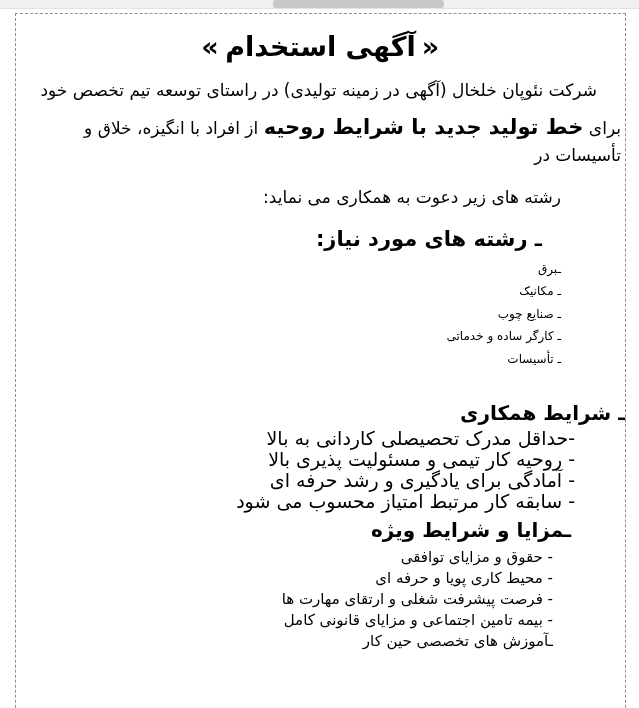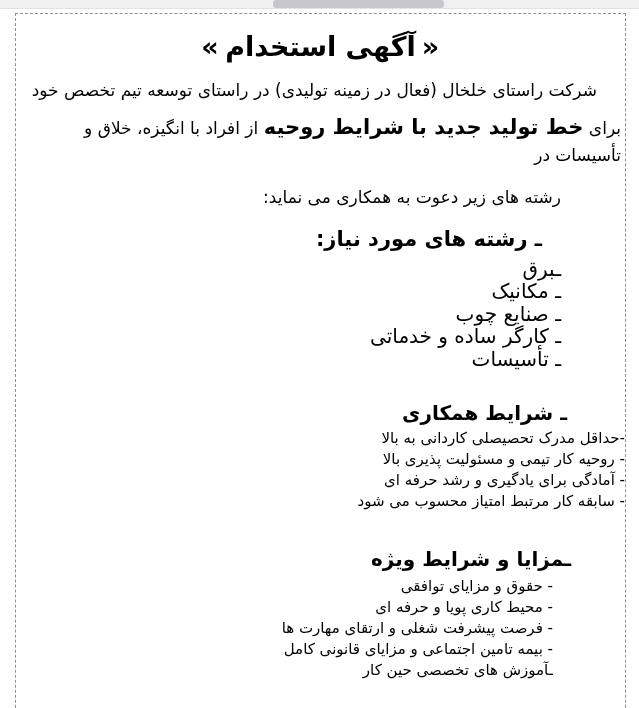--- a/index.html
+++ b/index.html
@@ -61,35 +61,36 @@
   .intro-2 .bold-big { font-weight: bold; font-size: 21px; }
   .intro-3 { margin-top: 17px; margin-right: 64px; }
 
   .sec-heading {
     margin: 0;
     font-weight: bold;
     font-size: 21px;
     line-height: 24px;
   }
   .sec1-heading { margin-top: 19px; margin-right: 83px; }
-  .sec2-heading { margin-top: 32px; margin-right: 58px; font-size: 20px; line-height: 22px; }
-  .sec3-heading { margin-top: 36px; margin-right: 54px; font-size: 20px; line-height: 22px; }
+  .sec2-heading { margin-top: 32px; font-size: 20px; line-height: 22px; }
+  .sec3-heading { margin-top: 7px; margin-right: 54px; font-size: 20px; line-height: 22px; }
 
   .item { margin: 0; }
   .sec1-items { margin-top: 7px; }
   .sec1-items .item {
-    font-size: 20px;
+    font-size: 12px;
     line-height: 22.4px;
     margin-right: 64px;
     font-family: "DejaVu Serif", "DejaVu Sans", serif;
   }
   .sec2-items { margin-top: 4px; }
   .sec2-items .item {
-    font-size: 15px;
+    font-size: 19px;
     line-height: 21px;
+    margin-right: 50px;
   }
   .sec3-items { margin-top: 6px; }
   .sec3-items .item {
     font-size: 15px;
     line-height: 21px;
     margin-right: 72px;
   }
 </style>
 </head>
 <body>
@@ -99,21 +100,21 @@
 </div>
 
 <div class="page-box">
 
   <h1 class="doc-title">
     <span>«</span>
     <span dir="rtl">آگهی استخدام</span>
     <span>»</span>
   </h1>
 
-  <p class="intro-line intro-1">شرکت راستای خلخال (فعال در زمینه تولیدی) در راستای توسعه تیم تخصص خود</p>
+  <p class="intro-line intro-1">شرکت نئوپان خلخال (آگهی در زمینه تولیدی) در راستای توسعه تیم تخصص خود</p>
 
   <p class="intro-line intro-2"><span>برای </span><span class="bold-big">خط تولید جدید با شرایط روحیه</span><span> از افراد با انگیزه، خلاق و تأسیسات در</span></p>
 
   <p class="intro-line intro-3">رشته های زیر دعوت به همکاری می نماید:</p>
 
   <h2 class="sec-heading sec1-heading">ـ رشته های مورد نیاز:</h2>
   <div class="sec1-items">
     <p class="item">ـبرق</p>
     <p class="item">ـ مکانیک</p>
     <p class="item">ـ صنایع چوب</p>

